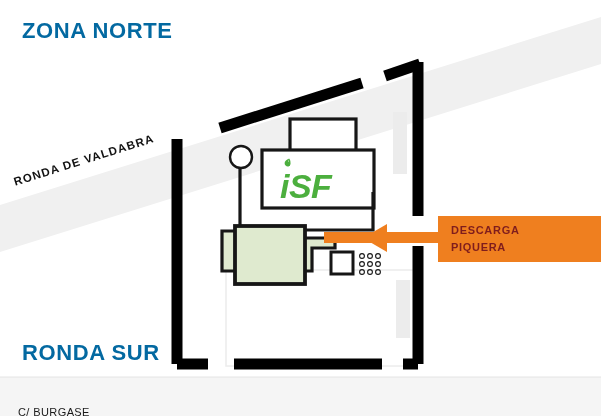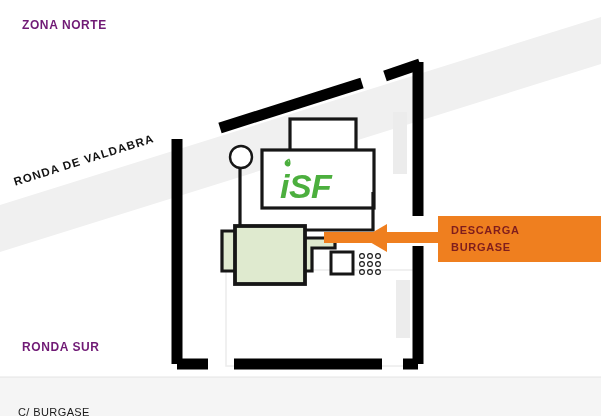--- a/index.html
+++ b/index.html
@@ -22,23 +22,23 @@
     width: 601px;
     height: 416px;
     display: block;
   }
 
   
   .zone-label {
     position: absolute;
     font-family: "Liberation Sans", sans-serif;
     font-weight: bold;
-    font-size: 12px;
+    font-size: 22px;
     letter-spacing: 0.6px;
-    color: #701a75;
+    color: #0369a1;
     white-space: nowrap;
     user-select: none;
   }
   #zona-norte { left: 22px; top: 18px; }
   #zona-sur   { left: 22px; top: 340px; }
 
   #street-footer-label {
     position: absolute;
     left: 18px;
     top: 406px;
@@ -194,16 +194,16 @@
   <div class="zone-label" id="zona-norte">ZONA NORTE</div>
 
   <div class="zone-label" id="zona-sur">RONDA SUR</div>
 
   <div id="road-name-label">RONDA DE VALDABRA</div>
 
   <div id="street-footer-label">C/ BURGASE</div>
 
   <div id="callout-box">
     <span class="callout-line">DESCARGA</span>
-    <span class="callout-line">BURGASE</span>
+    <span class="callout-line">PIQUERA</span>
   </div>
 
 </div>
 
 </body></html>

